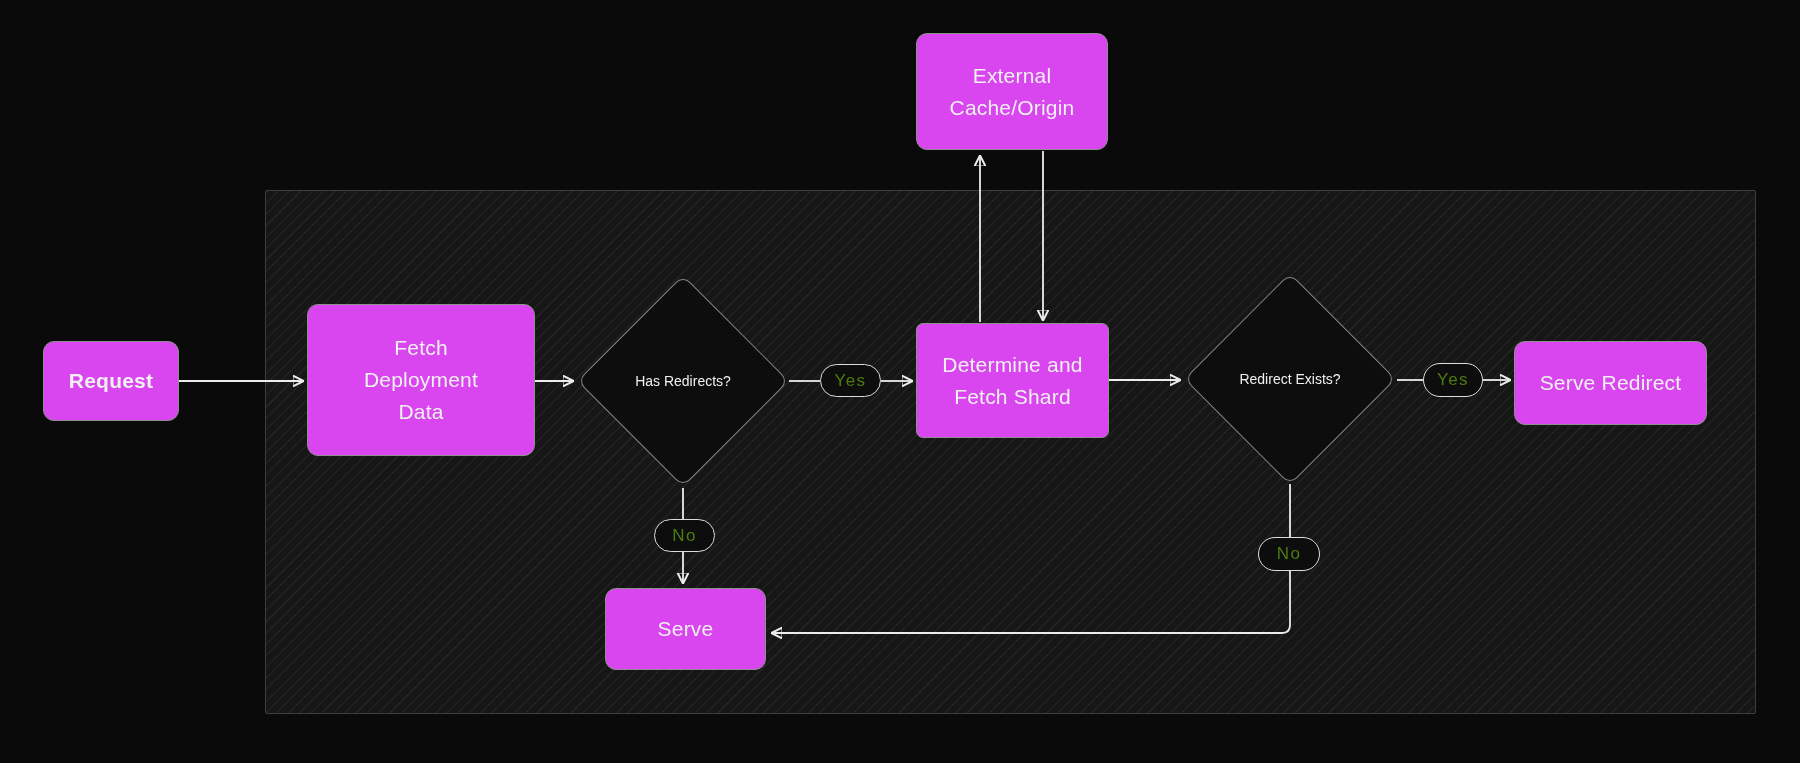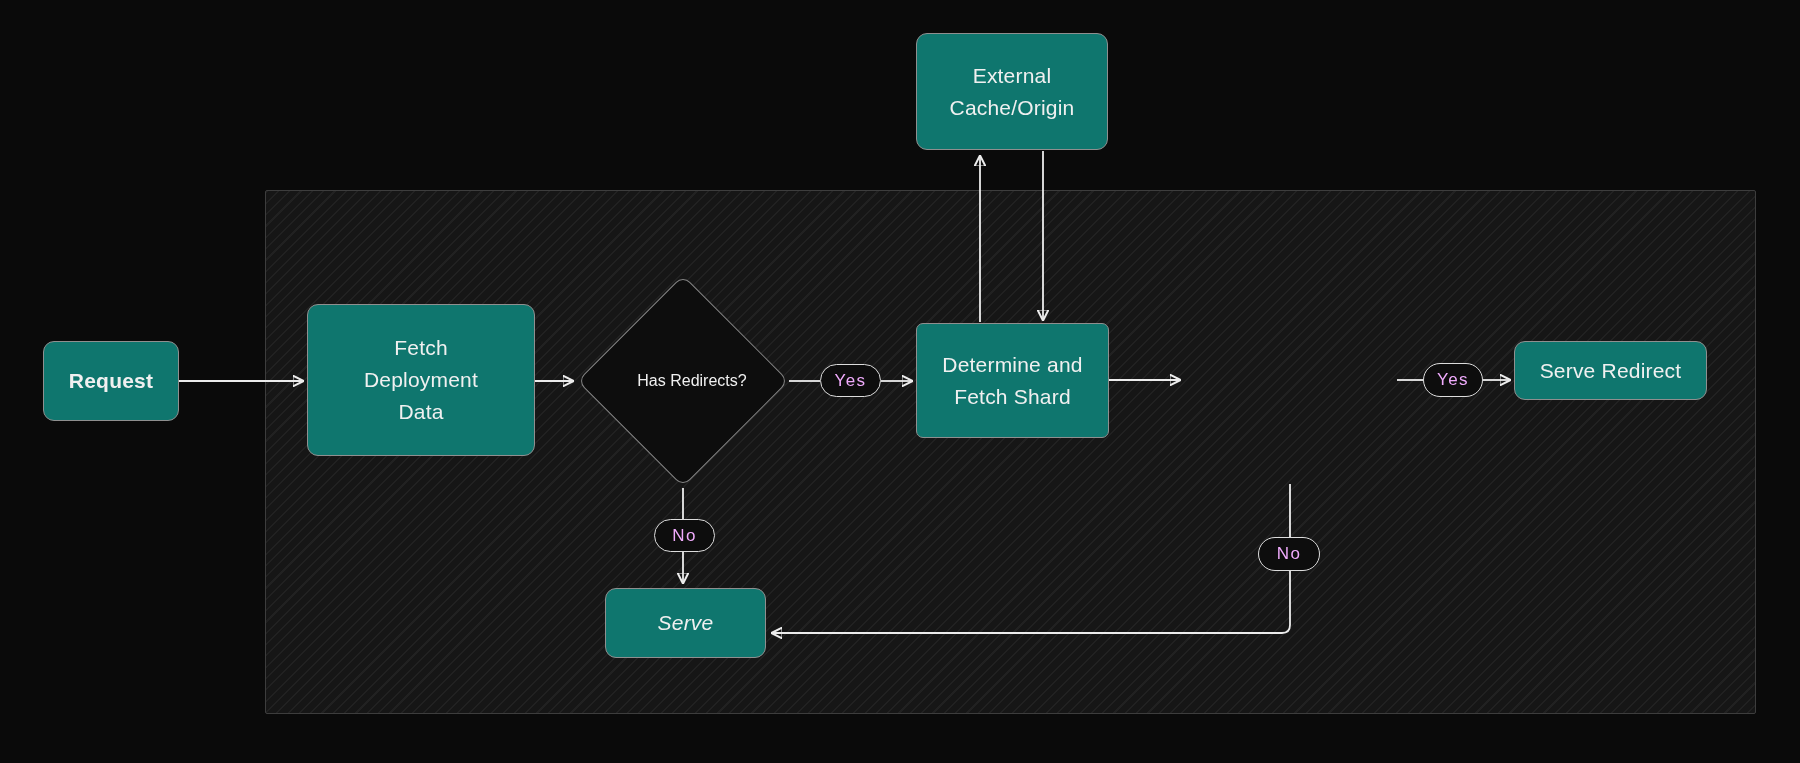--- a/index.html
+++ b/index.html
@@ -16,54 +16,54 @@
     background-color:#161616;
     background-image:repeating-linear-gradient(135deg,#212121 0 1.5px,rgba(0,0,0,0) 1.5px 8px);
     box-sizing:border-box;
   }
   
   svg.edges{position:absolute;left:0;top:0;width:1800px;height:763px;pointer-events:none;}
   svg.edges path{stroke:#ececec;stroke-width:1.8;fill:none;}
   
   .node{
     position:absolute;display:flex;align-items:center;justify-content:center;
-    background:#0f766e;border:1.4px solid #8f8f8f;border-radius:11px;
+    background:#d946ef;border:1.4px solid #8f8f8f;border-radius:11px;
     box-sizing:border-box;text-align:center;
     font-size:21px;line-height:32px;letter-spacing:.2px;
   }
   .node .lbl{display:block;}
   .n-request{left:43px;top:341px;width:136px;height:80px;font-weight:bold;}
   .n-fetch{left:307px;top:304px;width:228px;height:152px;}
   .n-fetch .lbl{max-width:150px;}
   .n-determine{left:916px;top:323px;width:193px;height:115px;border-radius:7px;}
   .n-determine .lbl{max-width:165px;}
   .n-external{left:916px;top:33px;width:192px;height:117px;}
   .n-external .lbl{max-width:140px;}
-  .n-serve-redirect{left:1514px;top:341px;width:193px;height:59px;}
-  .n-serve{left:605px;top:588px;width:161px;height:70px;font-style:italic;}
+  .n-serve-redirect{left:1514px;top:341px;width:193px;height:84px;}
+  .n-serve{left:605px;top:588px;width:161px;height:82px;}
   
   .diamond{position:absolute;width:212px;height:212px;}
   .d-has{left:577px;top:275px;}
   .d-exists{left:1184px;top:273px;}
   .diamond .shape{
     position:absolute;left:31px;top:31px;width:150px;height:150px;
     background:#0d0d0d;border:1.2px solid #858585;border-radius:10px;
     transform:rotate(45deg);box-sizing:border-box;
   }
   .diamond .dlbl{
-    position:absolute;left:9px;top:0;width:100%;height:100%;
+    position:absolute;left:0;top:0;width:100%;height:100%;
     display:flex;align-items:center;justify-content:center;text-align:center;
-    font-size:16px;line-height:32px;
+    font-size:14px;line-height:32px;
   }
   .diamond .dlbl span{display:block;max-width:112px;}
   
   .pill{
     position:absolute;display:flex;align-items:center;justify-content:center;
     background:#0d0d0d;border:1.7px solid #dcdcdc;border-radius:17px;
-    box-sizing:border-box;font-size:17px;letter-spacing:1.5px;color:#f0abfc;
+    box-sizing:border-box;font-size:17px;letter-spacing:1.5px;color:#4d7c0f;
   }
   .p-yes1{left:820px;top:364px;width:61px;height:33px;}
   .p-no1{left:654px;top:519px;width:61px;height:33px;}
   .p-yes2{left:1423px;top:363px;width:60px;height:34px;}
   .p-no2{left:1258px;top:537px;width:62px;height:34px;}
 </style>
 </head>
 <body>
 
 <div class="canvas">
@@ -105,20 +105,26 @@
   </div>
 
   <div class="node n-external">
     <span class="lbl">External Cache/Origin</span>
   </div>
 
   <div class="node n-determine">
     <span class="lbl">Determine and Fetch Shard</span>
   </div>
 
+  <div class="diamond d-exists">
+    <div class="shape"></div>
+    <div class="dlbl">
+      <span>Redirect Exists?</span>
+    </div>
+  </div>
 
   <div class="node n-serve-redirect">
     <span class="lbl">Serve Redirect</span>
   </div>
 
   <div class="node n-serve">
     <span class="lbl">Serve</span>
   </div>
 
   <div class="pill p-yes1">

